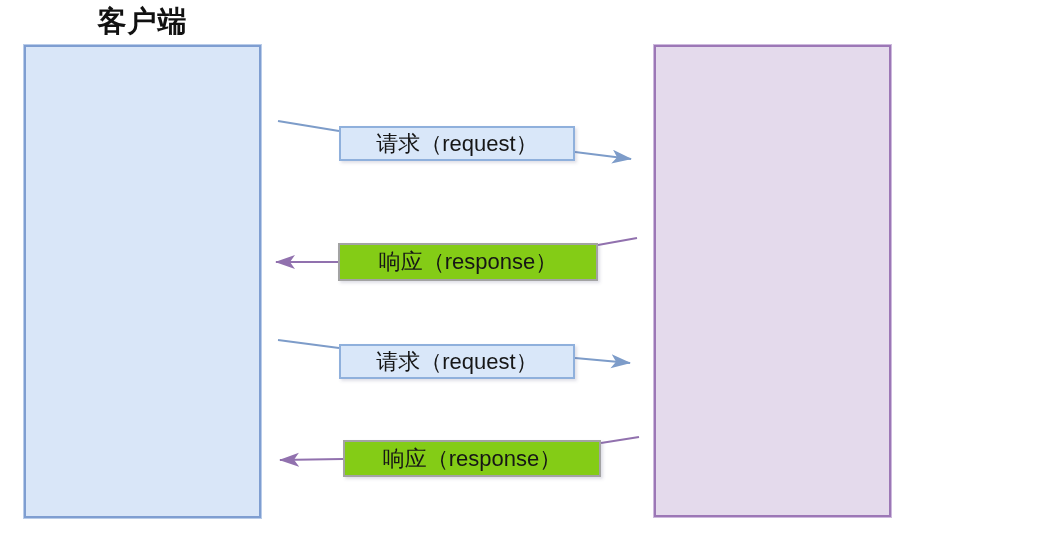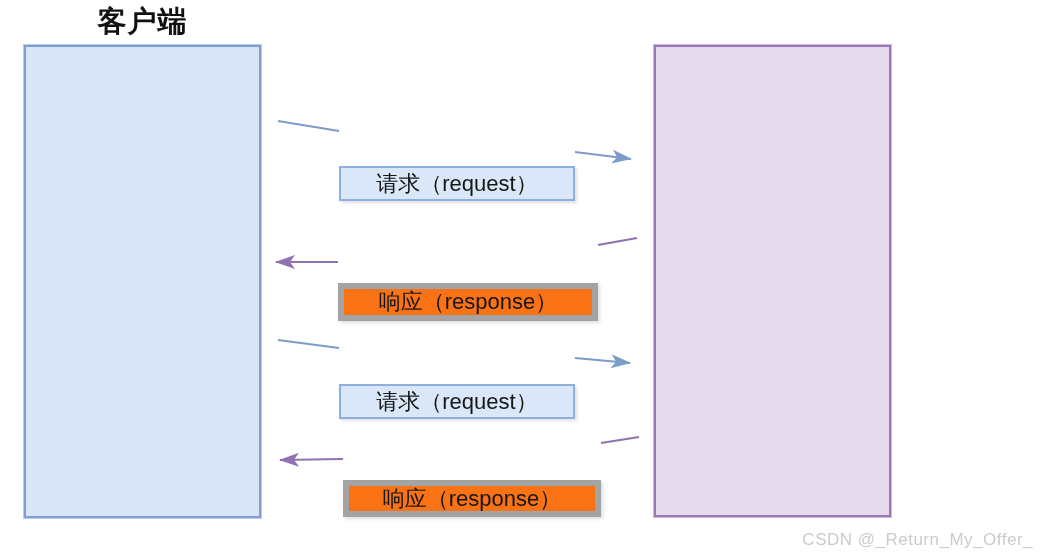--- a/index.html
+++ b/index.html
@@ -53,29 +53,28 @@
 
   .msg-label {
     position: absolute;
     display: flex;
     align-items: center;
     justify-content: center;
     font-size: 22px;
     color: #161616;
     white-space: nowrap;
     box-shadow: 2px 2px 3px rgba(80,80,120,0.18);
-    margin-top: 40px;
   }
   .msg-label.request {
     background: #d9e7f9;
     border: 2px solid #8fb0dc;
   }
   .msg-label.response {
-    background: #f97316;
-    border: 6px solid #a3a3a3;
+    background: #84cc16;
+    border: 2px solid #a3a3a3;
   }
   .msg-label.m1 { left: 339px; top: 126px; width: 236px; height: 35px; }
   .msg-label.m2 { left: 338px; top: 243px; width: 260px; height: 38px; }
   .msg-label.m3 { left: 339px; top: 344px; width: 236px; height: 35px; }
   .msg-label.m4 { left: 343px; top: 440px; width: 258px; height: 37px; }
 
   .watermark {
     position: absolute;
     right: 8px;
     top: 530px;
@@ -127,15 +126,14 @@
   </div>
 
   <div class="msg-label request m3">
     <span>请求（request）</span>
   </div>
 
   <div class="msg-label response m4">
     <span>响应（response）</span>
   </div>
 
-  <div class="watermark">CSDN @_Return_My_Offer_</div>
 
 </div>
 
 </body></html>

